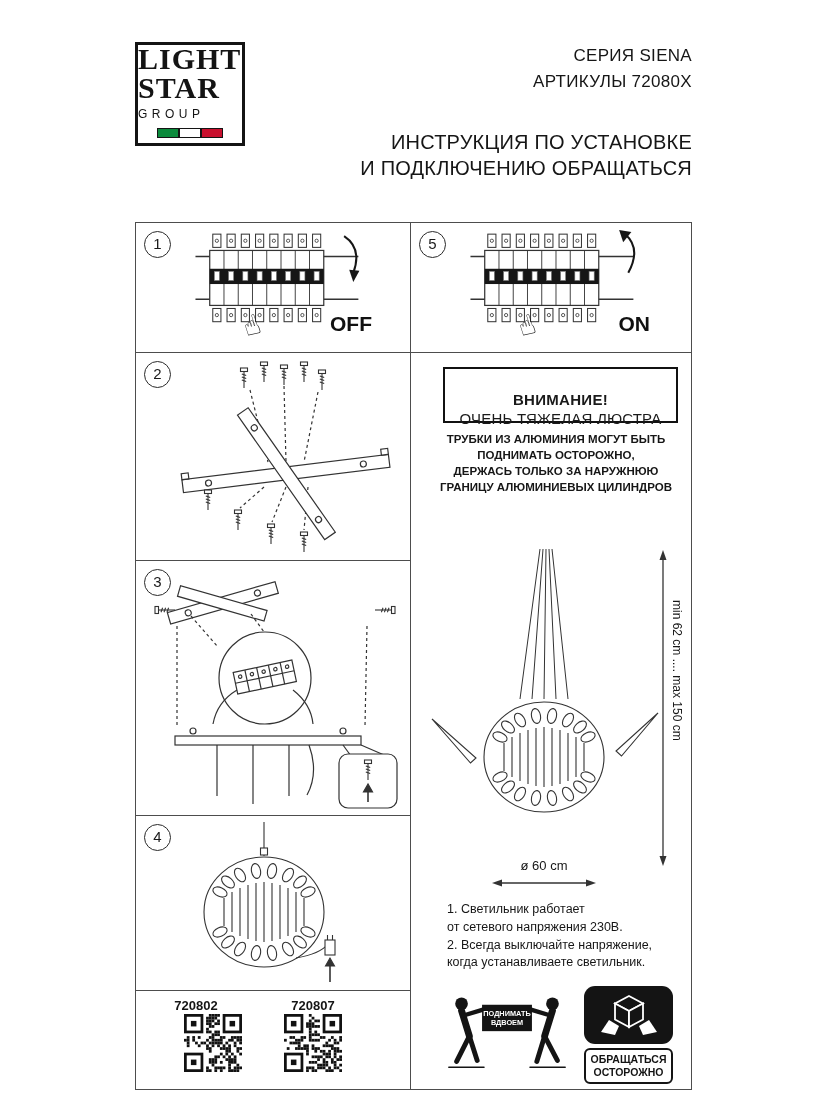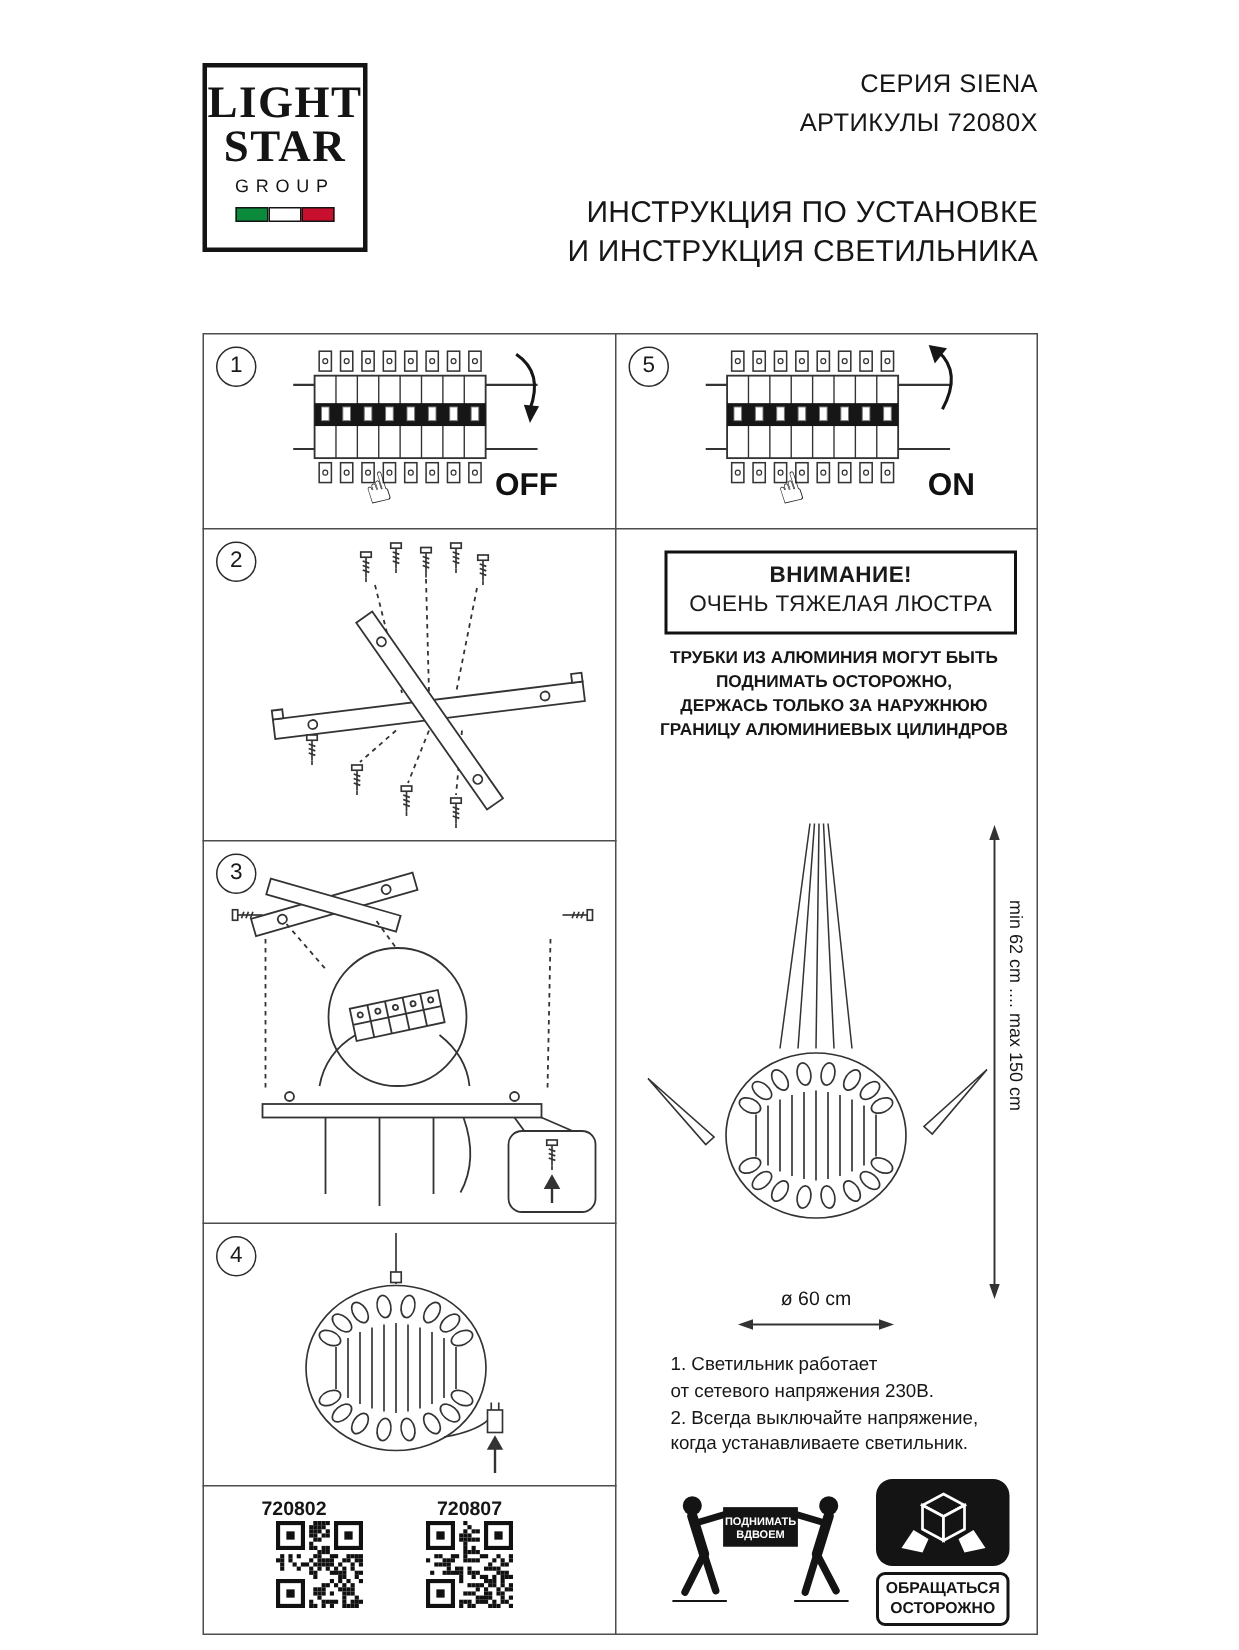--- a/index.html
+++ b/index.html
@@ -3,22 +3,22 @@
 <meta charset="utf-8">
 <style>
   *{margin:0;padding:0;box-sizing:border-box}
   html,body{background:#ffffff}
   .page{position:relative;width:826px;height:1100px;background:#fff;
         font-family:"Liberation Sans",sans-serif;color:#1a1a1a;overflow:hidden}
   .abs{position:absolute}
   .line{position:absolute;background:#4d4d4d}
 
   
-  .logo-box{position:absolute;left:135px;top:42px;width:110px;height:126px;
-            border:3px solid #141414;text-align:center;padding-top:10px}
+  .logo-box{position:absolute;left:135px;top:42px;width:110px;height:104px;
+            border:3px solid #141414;}
   .logo-word{font-family:"Liberation Serif",serif;font-weight:bold;font-size:30px;
              line-height:.95;letter-spacing:1px;color:#141414}
   .logo-group{font-family:"Liberation Sans",sans-serif;font-size:12px;letter-spacing:4.5px;
               margin-top:5px;color:#141414}
   .logo-flag{display:flex;width:66px;height:10px;margin:7px auto 0}
   .logo-flag span{flex:1;border:1.5px solid #141414;border-left-width:.75px;border-right-width:.75px}
   .logo-flag span:first-child{border-left-width:1.5px}
   .logo-flag span:last-child{border-right-width:1.5px}
 
   .hdr{position:absolute;right:134px;text-align:right;font-weight:normal;color:#161616}
@@ -28,21 +28,21 @@
   .hdr-t2{top:157px;font-size:20px;letter-spacing:.2px}
 
   
   .stepnum{position:absolute;width:27px;height:27px;border:1.6px solid #2a2a2a;border-radius:50%;
            font-size:15px;line-height:24px;text-align:center;color:#1a1a1a;background:#fff}
 
   .switch-label{position:absolute;width:100px;text-align:right;font-size:21px;font-weight:bold;color:#111}
 
   
   .attn{position:absolute;left:443px;top:367px;width:235px;height:56px;border:2px solid #111;
-        text-align:center;padding-top:6px}
+        text-align:center;padding-top:22px}
   .attn .l1{font-size:15px;font-weight:bold;letter-spacing:.3px}
   .attn .l2{font-size:15px;margin-top:2px;letter-spacing:.2px}
 
   .warn{position:absolute;left:421px;top:432px;width:270px;text-align:center;
         font-size:11.5px;font-weight:bold;line-height:1.38;color:#161616}
   .warn span{display:block}
 
   .dim-v-label{position:absolute;left:684px;top:600px;width:200px;height:14px;
                transform:rotate(90deg);transform-origin:0 0;font-size:12px;color:#161616}
   .dia-label{position:absolute;left:492px;top:858px;width:104px;text-align:center;
@@ -142,21 +142,21 @@
     <div class="logo-flag">
       <span style="background:#0b8a3c"></span>
         <span style="background:#ffffff"></span>
         <span style="background:#c8102e"></span>
     </div>
   </div>
 
   <div class="hdr hdr-series">СЕРИЯ SIENA</div>
   <div class="hdr hdr-articles">АРТИКУЛЫ 72080X</div>
   <div class="hdr hdr-t1">ИНСТРУКЦИЯ ПО УСТАНОВКЕ</div>
-  <div class="hdr hdr-t2">И ИНСТРУКЦИЯ СВЕТИЛЬНИКА</div>
+  <div class="hdr hdr-t2">И ПОДКЛЮЧЕНИЮ ОБРАЩАТЬСЯ</div>
 
   <div class="abs" style="left:135px;top:222px;width:557px;height:868px;border:1px solid #4d4d4d"></div>
   <div class="line" style="left:410px;top:222px;width:1px;height:868px"></div>
   <div class="line" style="left:135px;top:352px;width:276px;height:1px"></div>
   <div class="line" style="left:135px;top:560px;width:276px;height:1px"></div>
   <div class="line" style="left:135px;top:815px;width:276px;height:1px"></div>
   <div class="line" style="left:135px;top:990px;width:276px;height:1px"></div>
   <div class="line" style="left:410px;top:352px;width:282px;height:1px"></div>
 
   <div class="stepnum" style="left:144px;top:231px">1</div>

